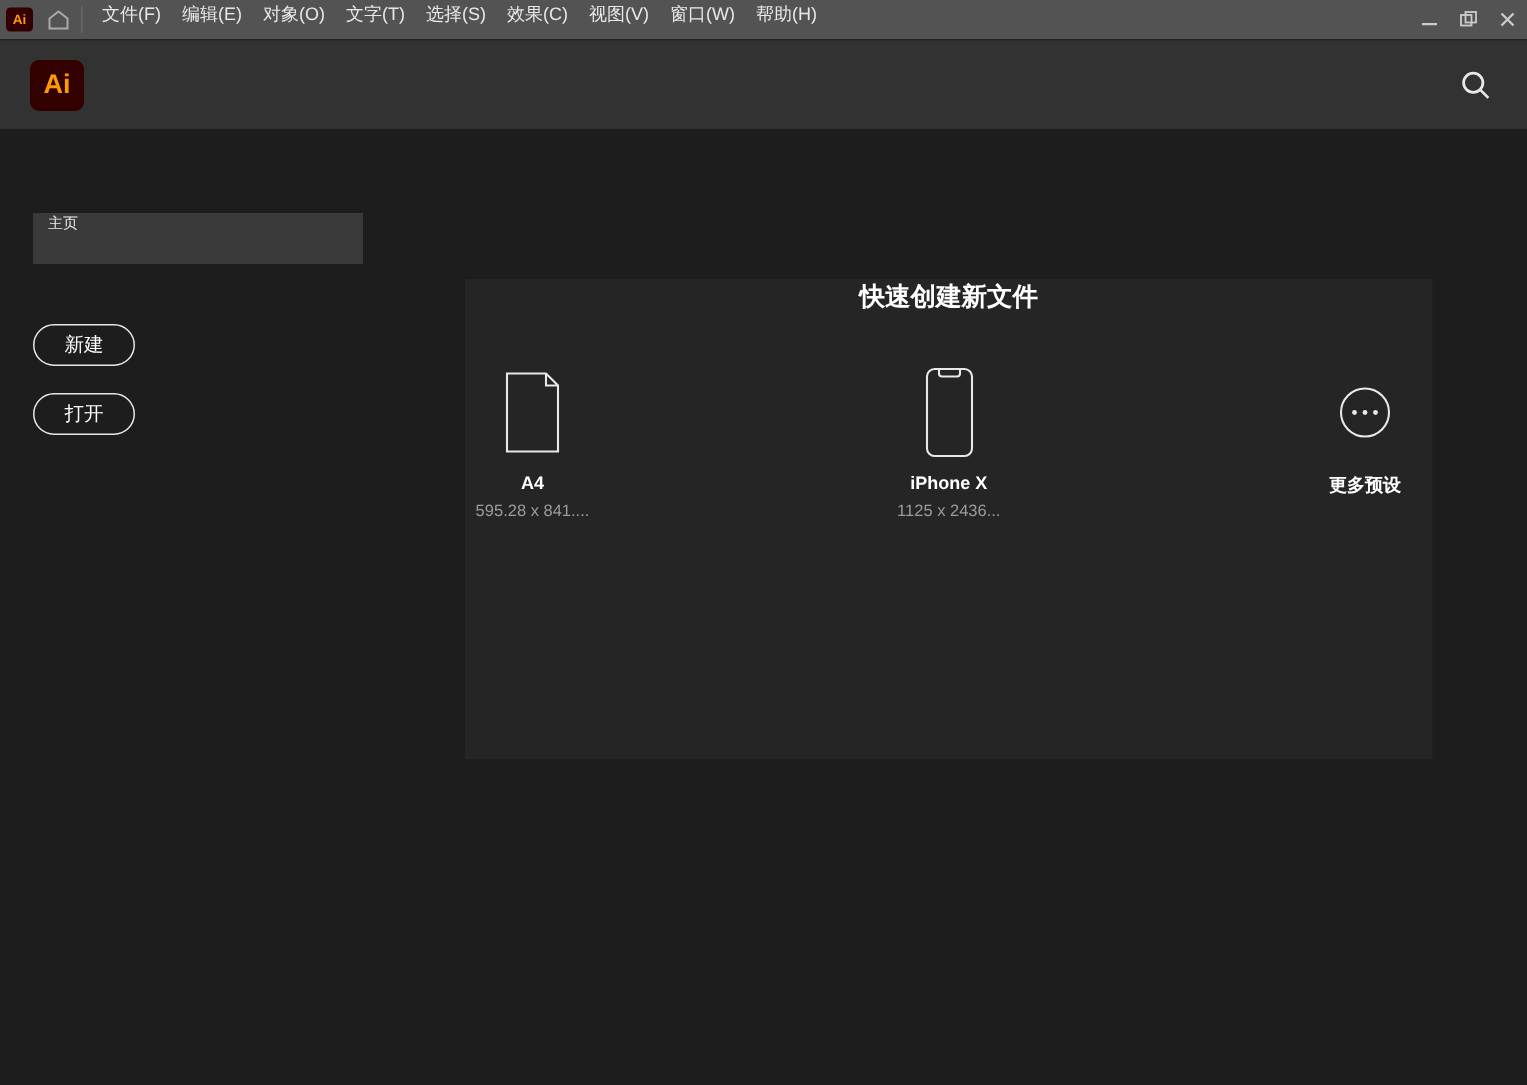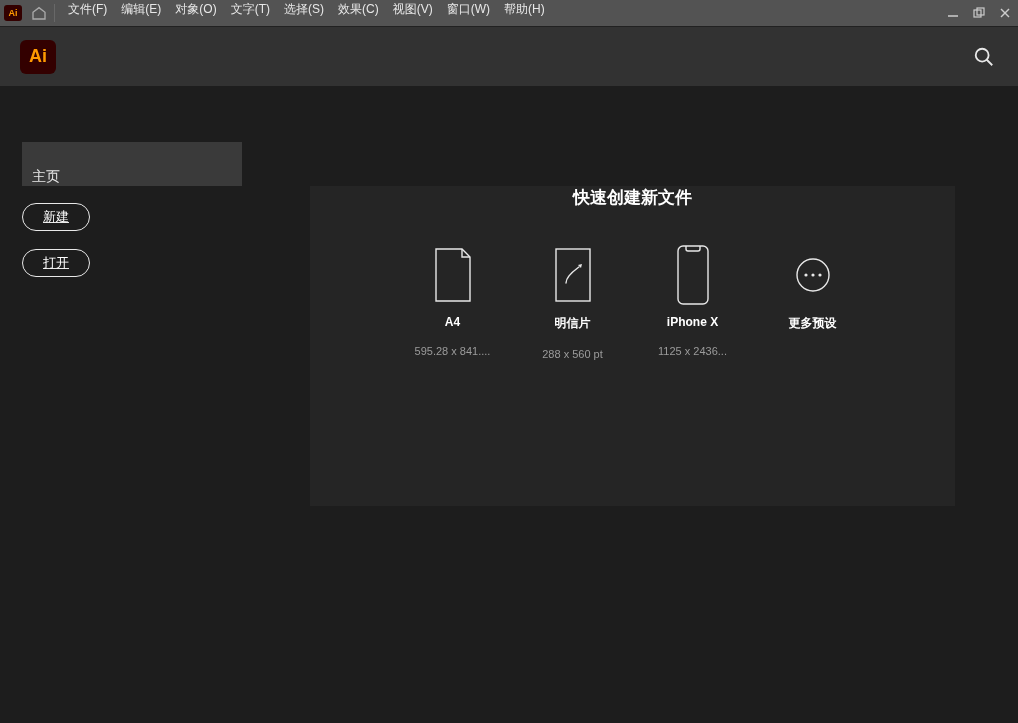--- a/index.html
+++ b/index.html
@@ -109,31 +109,30 @@
 .content {
   position: relative;
 }
 .sidebar {
   position: absolute;
   left: 22px;
   top: 56px;
 }
 .tab-home-block {
   width: 220px;
-  height: 44px;
+  height: 34px;
   background: #3a3a3a;
   display: flex;
-  align-items: flex-end;
+  align-items: flex-start;
   padding: 0 10px;
-  font-size: 14px;
+  font-size: 10px;
   color: #e8e8e8;
 }
 .actions {
-  margin-top: 17px;
-  text-decoration: underline;
+  margin-top: 40px;
 }
 .pill-btn {
   display: block;
   width: 68px;
   height: 28px;
   border: 1px solid #e8e8e8;
   border-radius: 14px;
   background: transparent;
   color: #fff;
   font-size: 13px;
@@ -151,21 +150,21 @@
   background: #252525;
 }
 .mainpanel .panel-title {
   text-align: center;
   font-size: 17px;
   font-weight: 600;
   color: #fff;
 }
 .preset-row {
   display: flex;
-  justify-content: center;
+  justify-content: space-between;
   gap: 30px;
   margin-top: 32px;
 }
 .preset {
   width: 90px;
   text-align: center;
   cursor: pointer;
 }
 .preset .icon-wrap {
   height: 68px;
@@ -180,21 +179,21 @@
   margin-top: 6px;
   text-align: center;
   white-space: nowrap;
 }
 .preset .p-title.twoline {
   line-height: 1.25;
 }
 .preset .p-sub {
   font-size: 11px;
   color: #9b9b9b;
-  margin-top: 16px;
+  margin-top: 6px;
   white-space: nowrap;
   overflow: hidden;
   text-overflow: ellipsis;
 }
 svg { display: block; }
 </style>
 </head>
 <body>
 
 <div class="menubar">
@@ -267,31 +266,20 @@
         <div class="icon-wrap">
           <svg width="40" height="54" viewBox="0 0 40 54" fill="none" stroke="#e8e8e8" stroke-width="1.4">
             <path d="M3 1 H29 L37 9 V53 H3 Z"></path>
             <path d="M29 1 V9 H37"></path>
           </svg>
         </div>
         <div class="p-title">A4</div>
         <div class="p-sub">595.28 x 841....</div>
       </div>
 
-      <div class="preset">
-        <div class="icon-wrap">
-          <svg width="40" height="54" viewBox="0 0 40 54" fill="none" stroke="#e8e8e8" stroke-width="1.4">
-            <rect x="3" y="1" width="34" height="52"></rect>
-            <path d="M13 35 C13 28 22 22 26 19" stroke-linecap="round"></path>
-            <path d="M25 17 L29 16 L28 20 Z" fill="#e8e8e8" stroke="none"></path>
-          </svg>
-        </div>
-        <div class="p-title">明信片</div>
-        <div class="p-sub">288 x 560 pt</div>
-      </div>
 
 
       <div class="preset">
         <div class="icon-wrap">
           <svg width="34" height="60" viewBox="0 0 34 60" fill="none" stroke="#e8e8e8" stroke-width="1.4">
             <rect x="2" y="1" width="30" height="58" rx="5"></rect>
             <path d="M10 1 V4 Q10 6 12 6 H22 Q24 6 24 4 V1"></path>
           </svg>
         </div>
         <div class="p-title">iPhone X</div>

